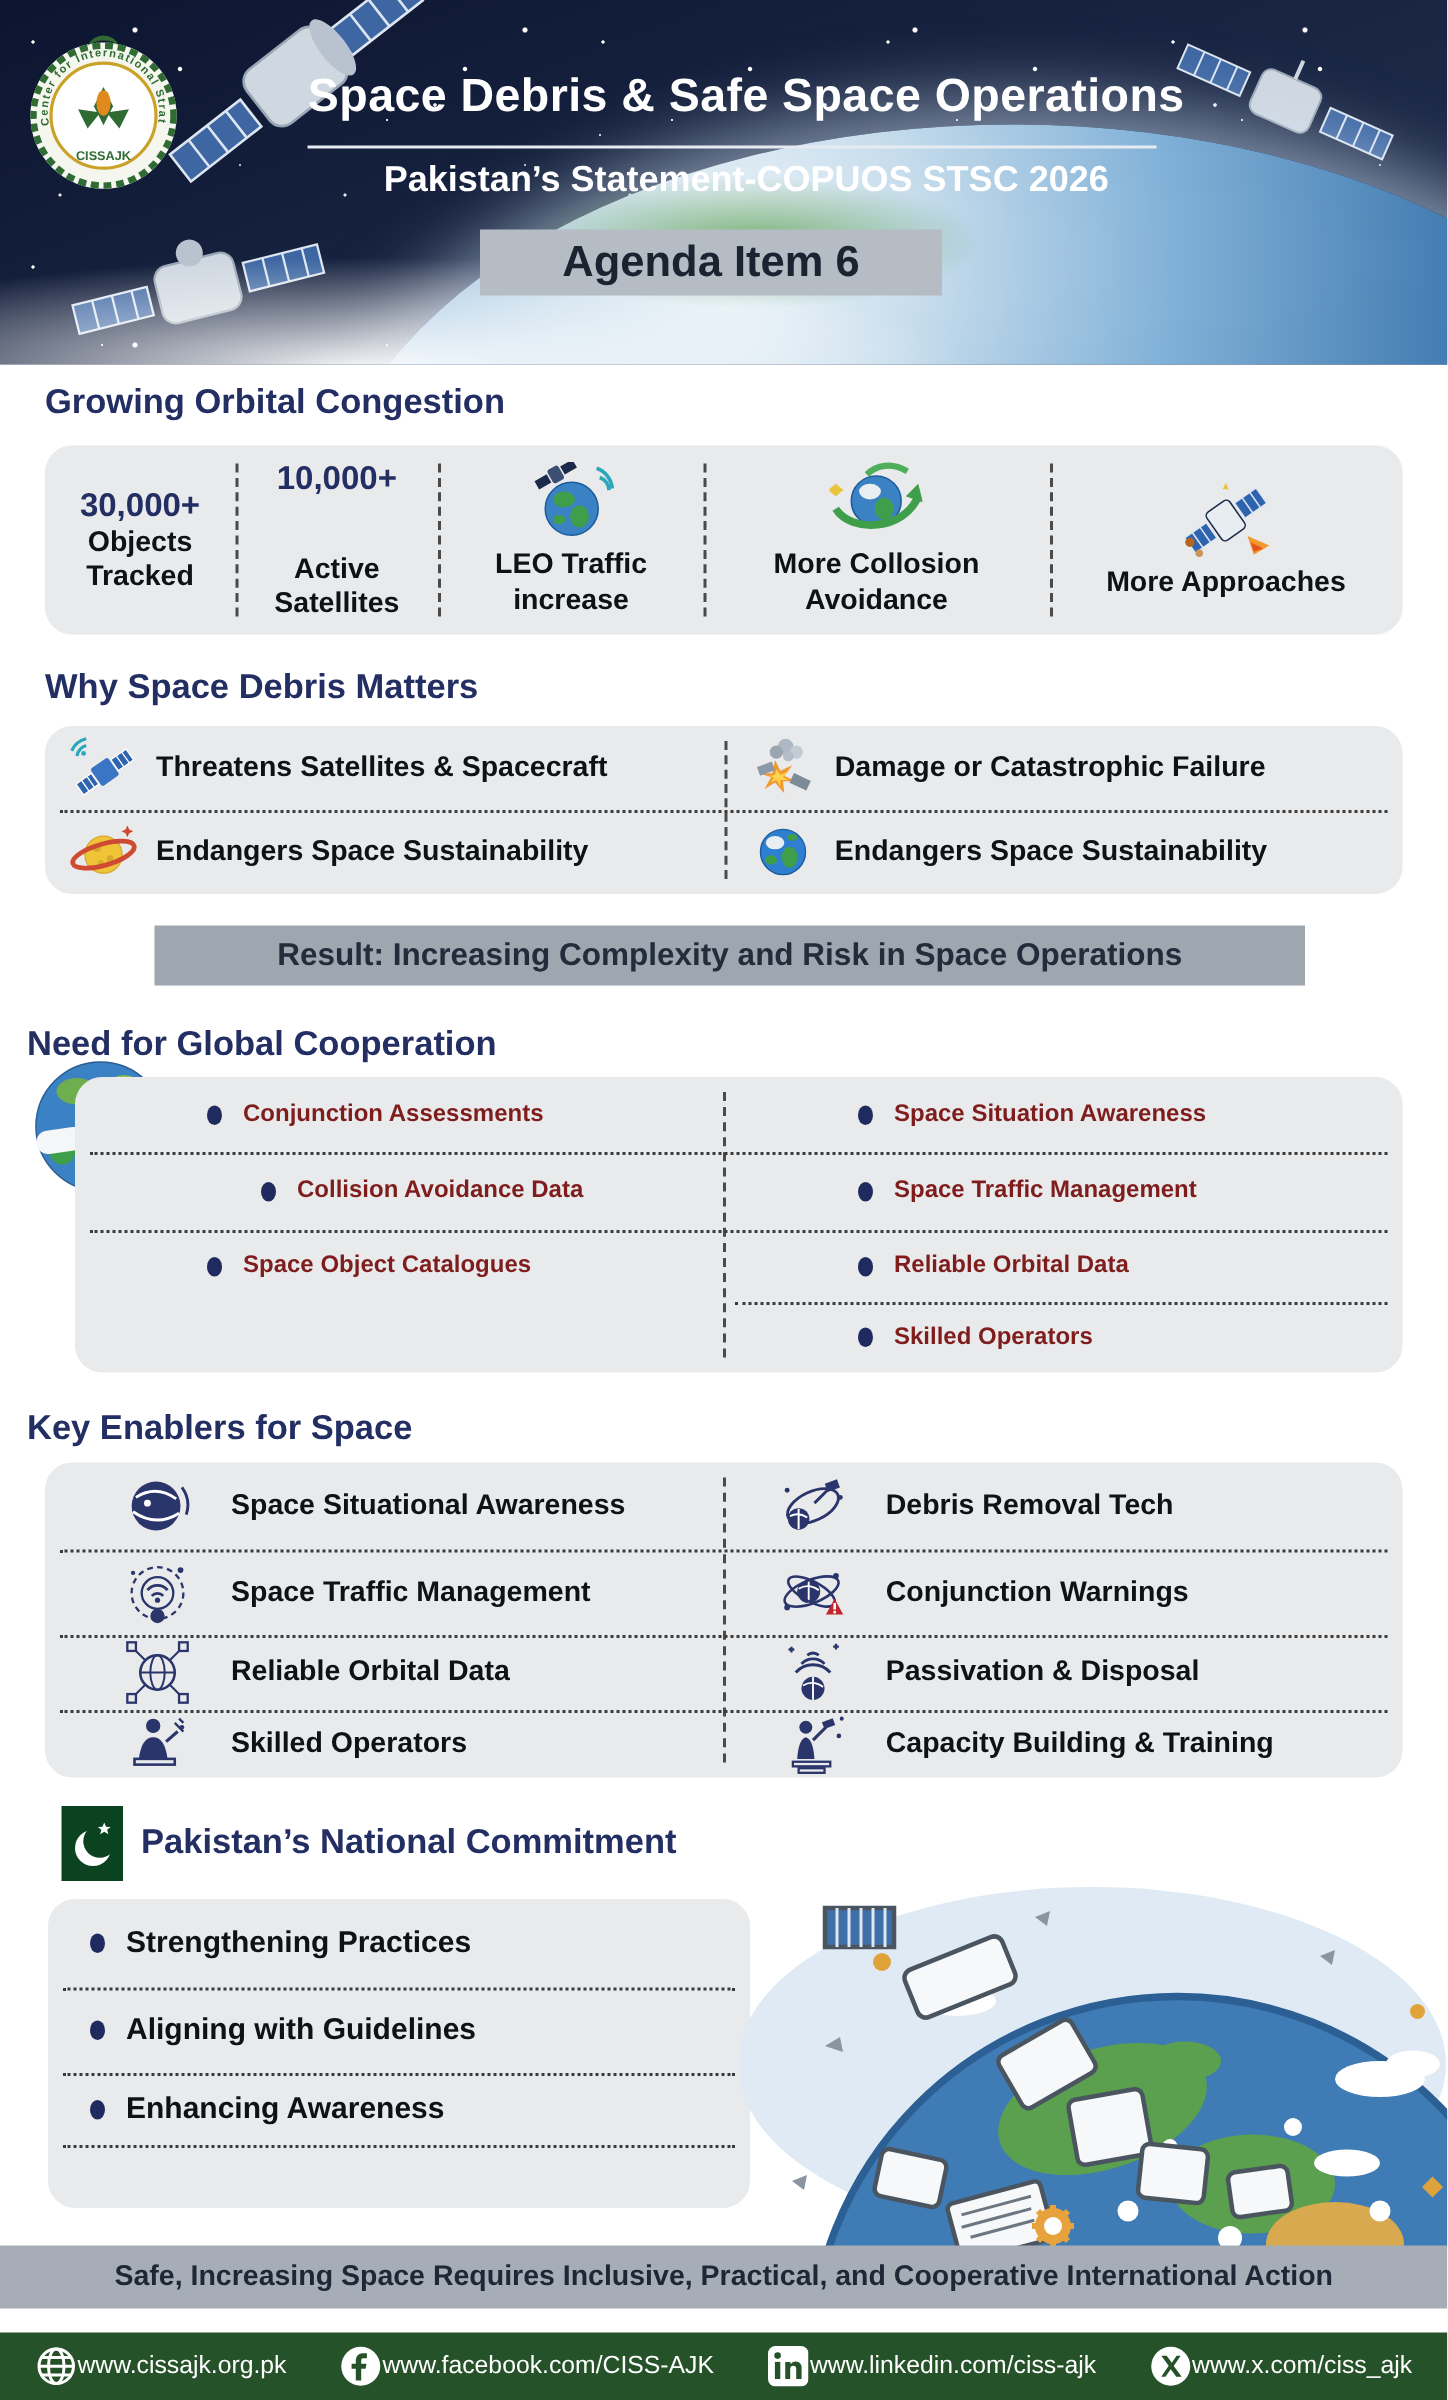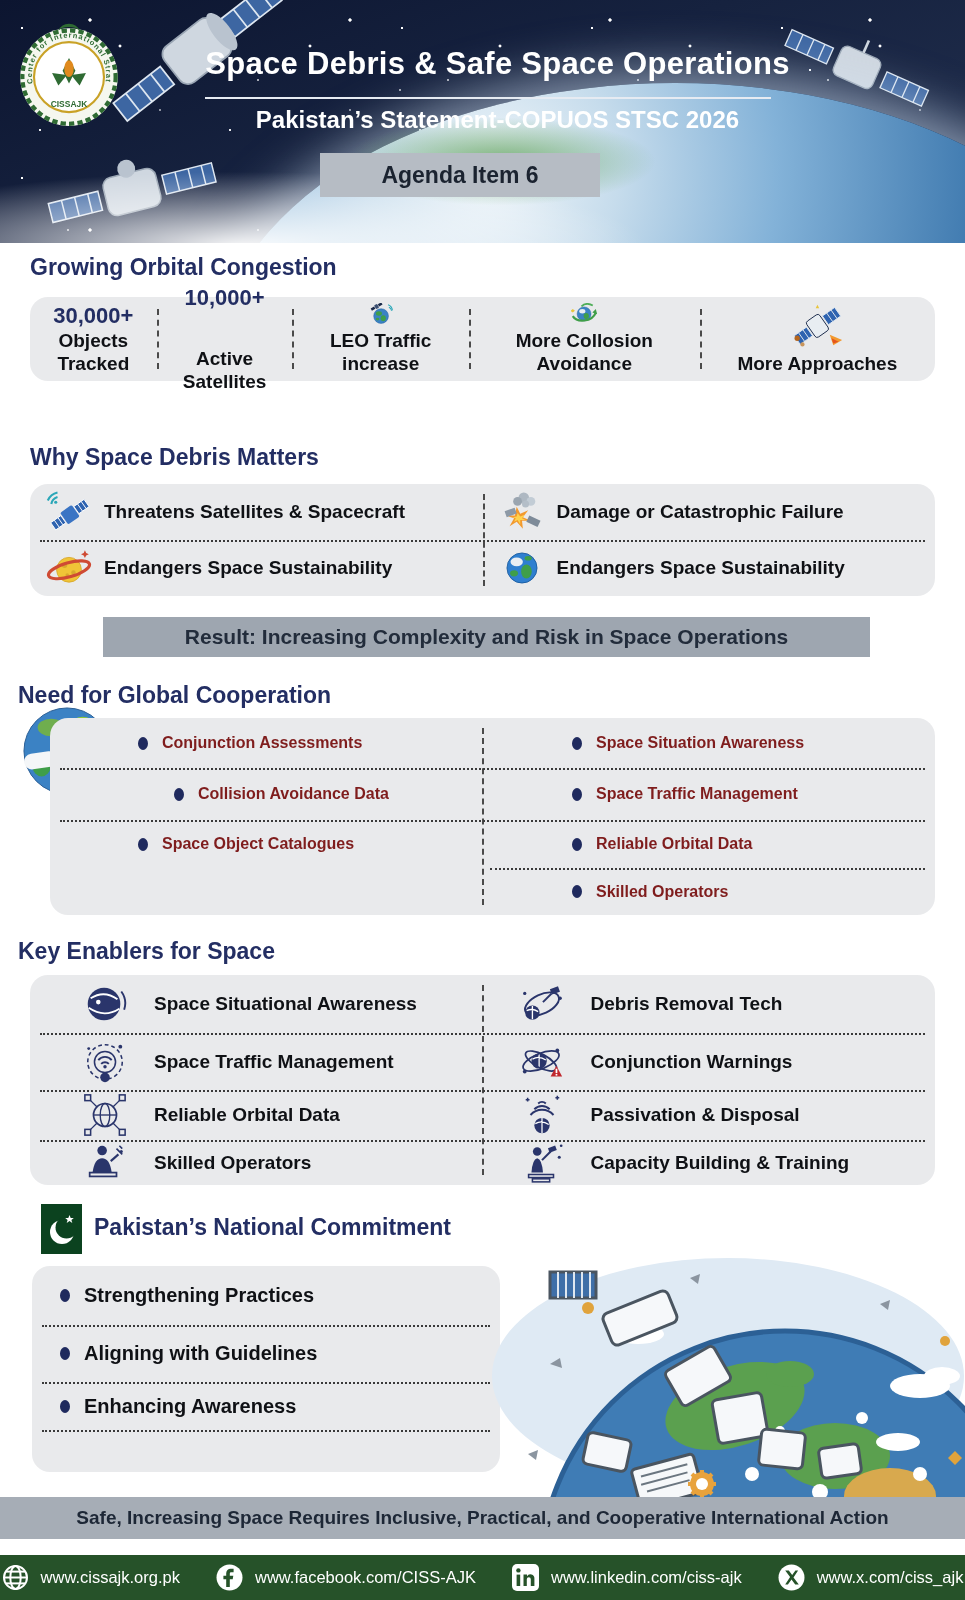--- a/index.html
+++ b/index.html
@@ -30,38 +30,38 @@
   .header-earth::after { content:""; position:absolute; left:14%; top:6%; width:34%; height:16%;
       background:radial-gradient(ellipse, rgba(92,160,88,.8), transparent 70%); border-radius:50%; }
   .header-fade { position:absolute; left:-170px; bottom:-78px; width:820px; height:150px;
       background:radial-gradient(ellipse at center, rgba(255,255,255,.95) 0%, rgba(255,255,255,0) 70%); }
   .logo { position:absolute; left:16px; top:22px; width:106px; height:106px; }
   .header-titlebox { position:absolute; left:140px; right:110px; top:46px; text-align:center; color:#fff; }
   .header-title { font-size:31px; font-weight:bold; letter-spacing:.3px; }
   .header-divider { position:absolute; top:97px; left:205px; width:566px; height:2px; background:#e6ebf2; }
   .header-subtitle { position:absolute; left:140px; right:110px; top:106px; text-align:center;
       color:#fff; font-size:24px; font-weight:bold; }
-  .agenda-box { position:absolute; top:153px; left:320px; width:280px; height:44px; background:#b6bcc4;
-      color:#1b2330; font-size:23px; font-weight:bold; display:flex; align-items:center; justify-content:center; }
+  .agenda-box { position:absolute; top:153px; left:320px; width:308px; height:44px; background:#b6bcc4;
+      color:#1b2330; font-size:29px; font-weight:bold; display:flex; align-items:center; justify-content:center; }
   .sat { position:absolute; }
   #sat-a { top:2px;  left:92px;  width:210px; transform:rotate(-38deg); }
   #sat-b { top:150px; left:42px; width:180px; transform:rotate(-14deg); }
   #sat-c { top:30px; right:28px; width:160px; transform:rotate(24deg); }
   #sat-d { top:148px; right:160px; width:96px; transform:rotate(-8deg); }
 
   
   .h2 { position:absolute; color:#232e63; font-size:23px; font-weight:bold; }
   .card { position:absolute; background:#e9eaec; border-radius:18px; }
   .vdash { position:absolute; top:10px; bottom:10px; border-left:2px dashed #4a4a4a; }
   .hdot  { position:absolute; left:10px; right:10px; border-top:2px dotted #3a3a3a; }
   .bullet { width:10px; height:13px; border-radius:50%; background:#1f2a5e; flex:0 0 10px; }
   .lbl { font-size:19px; font-weight:bold; color:#0f1115; }
 
   
-  #card-congestion { top:297px; left:30px; width:905px; height:84px; display:flex; }
+  #card-congestion { top:297px; left:30px; width:905px; height:126px; display:flex; }
   .cong-col { position:relative; display:flex; flex-direction:column; align-items:center;
       justify-content:center; text-align:center; padding:6px 6px; }
   .cong-col:nth-child(1){ flex:0 0 14%; } .cong-col:nth-child(2){ flex:0 0 15%;gap:36px; }
   .cong-col:nth-child(3){ flex:0 0 19.5%; } .cong-col:nth-child(4){ flex:0 0 25.5%; }
   .cong-col:nth-child(5){ flex:0 0 26%; }
   .cong-col + .cong-col::before { content:""; position:absolute; left:0; top:12px; bottom:12px;
       border-left:2px dashed #4a4a4a; }
   .cong-value { color:#232e63; font-size:22px; font-weight:bold; line-height:1.2; }
   .cong-label { color:#0f1115; font-size:19px; font-weight:bold; line-height:1.22; }
   .cong-icon { height:54px; margin-bottom:3px; }
@@ -98,21 +98,21 @@
   .com-row { display:flex; align-items:center; gap:14px; padding-left:28px; position:relative; }
   .com-lbl { font-size:20px; font-weight:bold; color:#0f1115; }
   #illustration { position:absolute; top:1246px; left:490px; width:475px; height:252px; }
 
   
   #bottom-banner { position:absolute; top:1497px; left:0; width:965px; height:42px; background:#a6adb6;
       color:#1d2736; display:flex; align-items:center; justify-content:center;
       font-size:19px; font-weight:bold; }
   #footer { position:absolute; top:1555px; left:0; width:965px; height:45px; background:#265229;
       display:flex; align-items:center; justify-content:center; gap:36px; color:#fff; }
-  .f-item { display:flex; align-items:center; gap:12px; font-size:16.5px;justify-content:flex-end; }
+  .f-item { display:flex; align-items:center; gap:1px; font-size:16.5px;justify-content:flex-end; }
   .f-glyph { width:27px; height:27px; flex:0 0 27px; }
 </style>
 </head>
 <body>
 
 <div class="page">
 
   <div class="header">
     <div class="stars"></div>
     <div class="stars2"></div>

